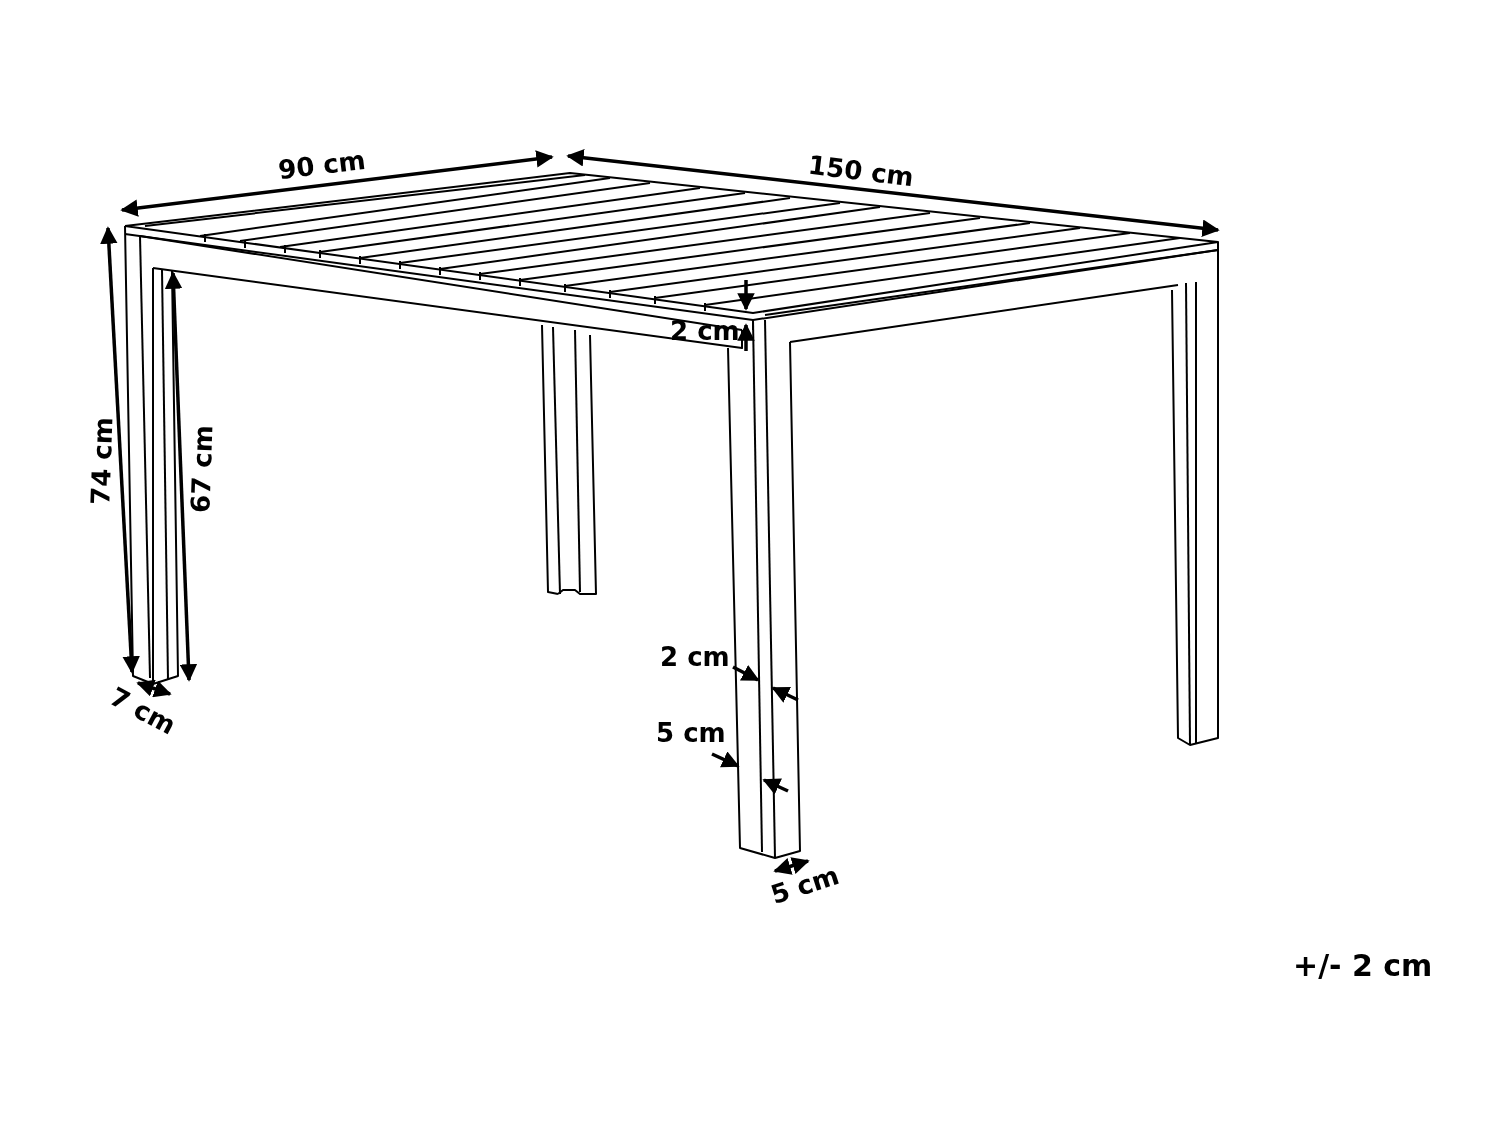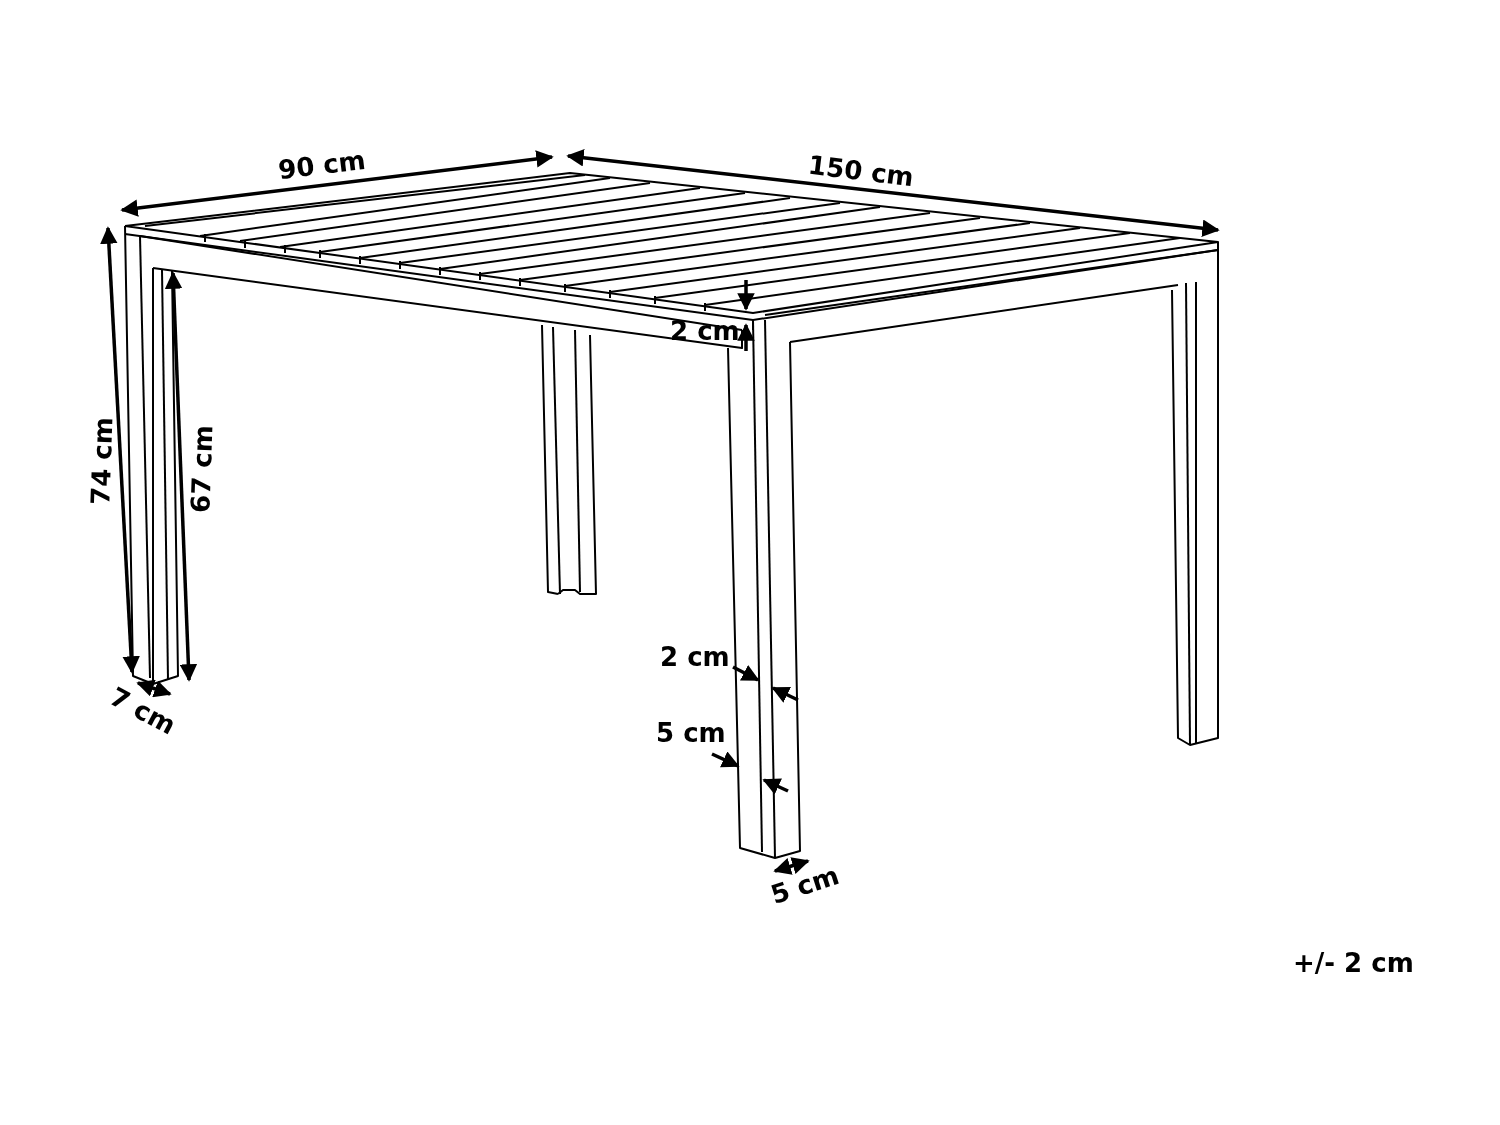--- a/index.html
+++ b/index.html
@@ -1,19 +1,19 @@
 <!DOCTYPE html>
 <html><head>
 <meta charset="utf-8">
 <style>
   html, body { margin: 0; padding: 0; background: #ffffff; }
   body { width: 1500px; height: 1125px; position: relative; overflow: hidden; font-family: "DejaVu Sans", sans-serif; }
   svg.drawing { position: absolute; left: 0; top: 0; }
   .lbl { position: absolute; font-family: "DejaVu Sans", sans-serif; font-weight: bold; font-size: 26px; color: #000; white-space: nowrap; transform-origin: center center; line-height: 1; }
-  .tol { position: absolute; left: 1293px; top: 948px; font-family: "DejaVu Sans", sans-serif; font-weight: bold; font-size: 26px; color: #000; }
+  .tol { position: absolute; left: 1293px; top: 948px; font-family: "DejaVu Sans", sans-serif; font-weight: bold; font-size: 30px; color: #000; }
 </style>
 </head>
 <body>
 
 <svg class="drawing" width="1500" height="1125" viewBox="0 0 1500 1125" xmlns="http://www.w3.org/2000/svg">
   <defs>
     <marker id="ah" viewBox="0 0 10 10" refX="9" refY="5" markerWidth="5" markerHeight="5" orient="auto-start-reverse">
       <path d="M0,0 L10,5 L0,10 z" fill="#000"></path>
     </marker>
   </defs>

